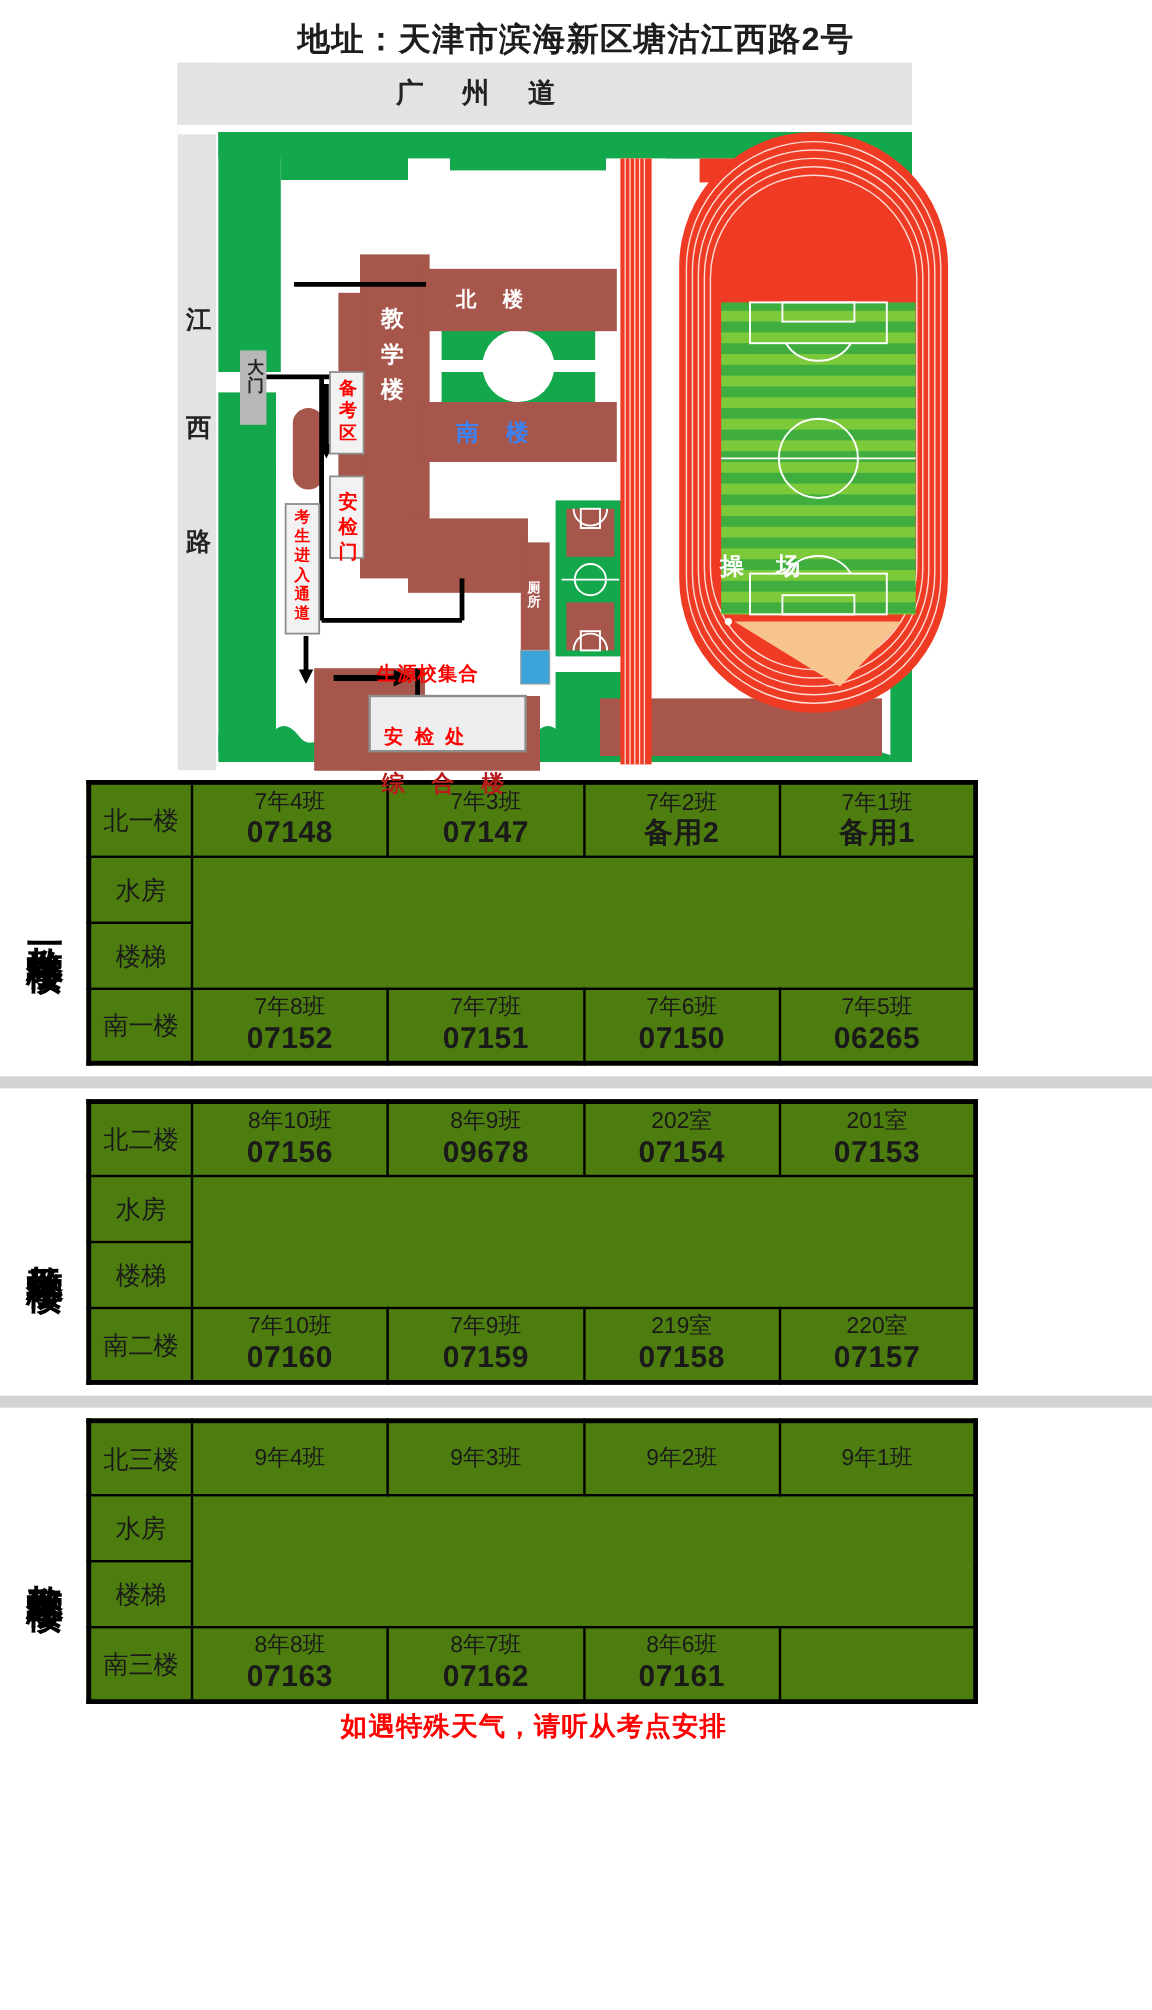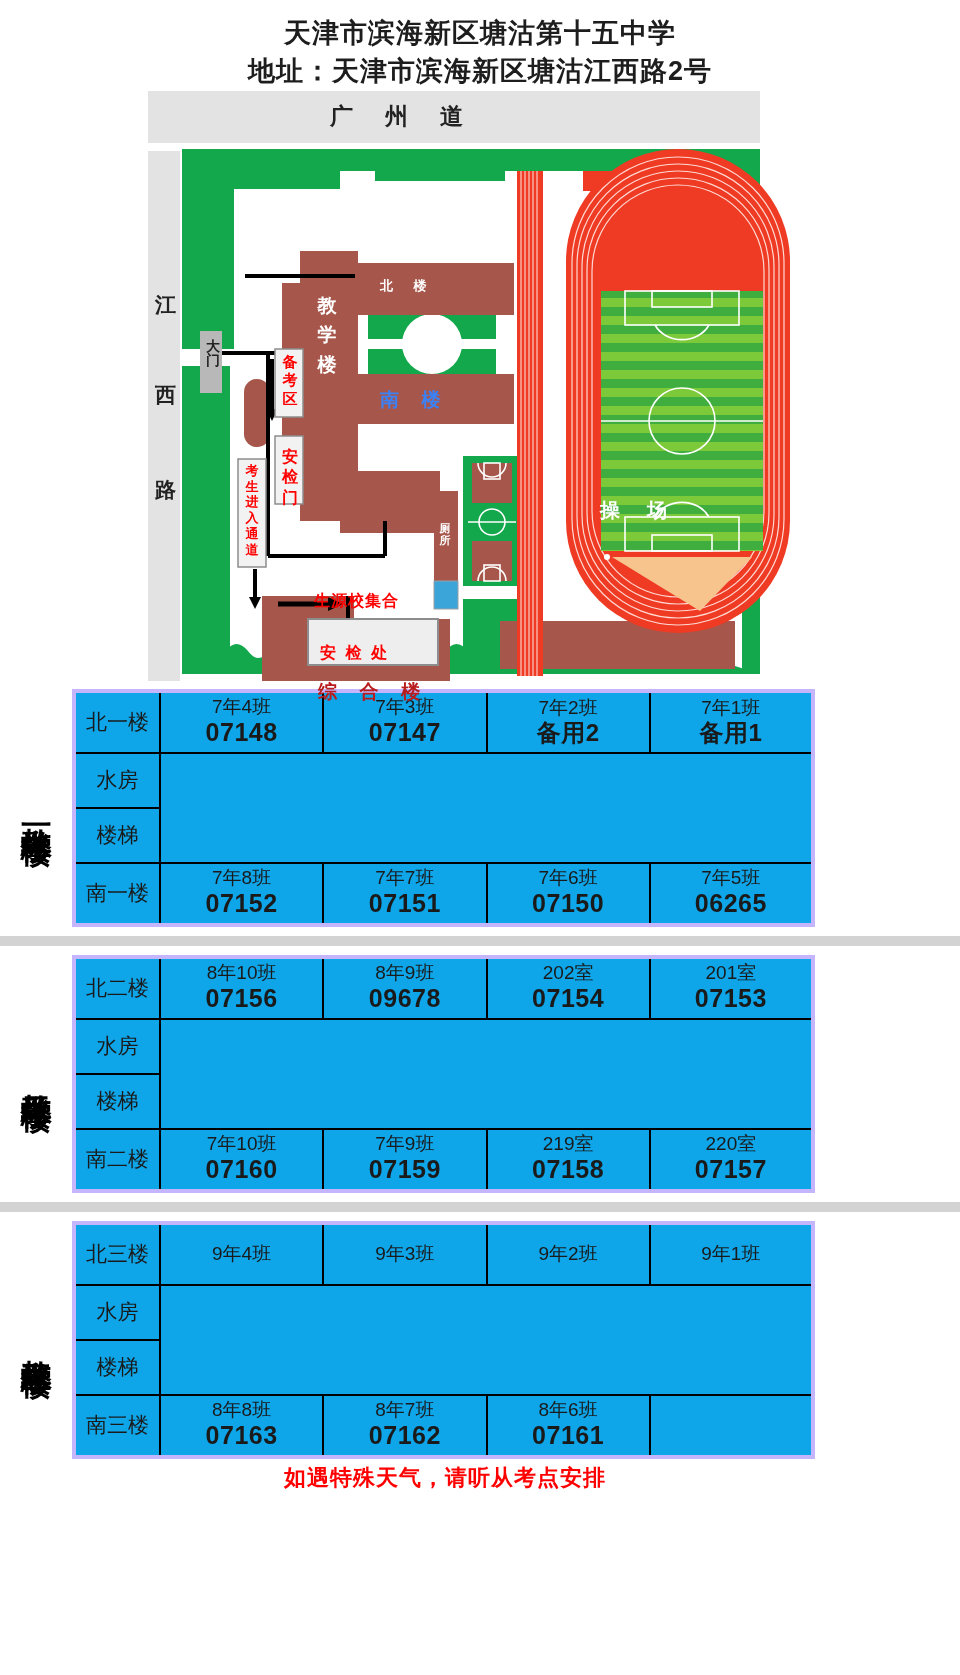--- a/index.html
+++ b/index.html
@@ -35,23 +35,23 @@
     display:flex; align-items:center; justify-content:center;
     font-size: 31px; font-weight: 700; line-height: 1.02;
     writing-mode: vertical-rl; text-orientation: upright;
     letter-spacing: 2px; color:#000;
     font-family: "DejaVu Sans", "Liberation Sans", sans-serif;
   }
   .floor-table-outer { flex: 1 1 auto; padding-right: 145px; }
   table.floor {
     width: 100%;
     border-collapse: collapse;
-    border: 4px solid #c4b5fd;
+    border: 4px solid #000000;
     table-layout: fixed;
-    background:#0ea5e9;
+    background:#4d7c0f;
   }
   table.floor td {
     border: 2px solid #000;
     text-align: center;
     vertical-align: middle;
     padding: 2px 0;
   }
   td.rowhead {
     width: 86px;
     font-size: 21px; font-weight: 400;
@@ -70,21 +70,20 @@
     padding-right: 70px;
   }
 
   
   .mt { font-family:"DejaVu Sans","Liberation Sans",sans-serif; }
 </style>
 </head>
 <body>
 
 <div class="title-block">
-  <div class="title-line">天津市滨海新区塘沽第十五中学</div>
   <div class="title-line">地址：天津市滨海新区塘沽江西路2号</div>
 </div>
 
 <div class="map-wrap">
   <svg class="map" viewBox="0 0 960 590" xmlns="http://www.w3.org/2000/svg">
     <defs>
       <pattern id="fieldStripes" width="10" height="18" patternUnits="userSpaceOnUse">
         <rect width="10" height="18" fill="#7cc93a"></rect>
         <rect width="10" height="9" fill="#3fae3f"></rect>
       </pattern>
@@ -232,21 +231,21 @@
   </svg>
 
   <div class="street-label mt" style="left:330px; top:10px; font-size:23px; letter-spacing:12px;">广 州 道</div>
 
   <div class="street-label mt" style="left:155px; top:200px; font-size:21px;">江</div>
   <div class="street-label mt" style="left:155px; top:290px; font-size:21px;">西</div>
   <div class="street-label mt" style="left:155px; top:385px; font-size:21px;">路</div>
 
   <div class="street-label mt" style="left:206px; top:248px; font-size:14px; line-height:1.05; width:16px;">大<br>门</div>
 
-  <div class="street-label mt" style="left:380px; top:186px; font-size:13px; color:#fff; letter-spacing:8px;">北 楼</div>
+  <div class="street-label mt" style="left:380px; top:186px; font-size:17px; color:#fff; letter-spacing:8px;">北 楼</div>
 
   <div class="street-label mt" style="left:380px; top:296px; font-size:19px; color:#3b82f6; letter-spacing:8px;">南 楼</div>
 
   <div class="street-label mt" style="left:316px; top:200px; font-size:19px; color:#fff; line-height:1.55; width:22px; text-align:center;">教<br>学<br>楼</div>
 
   <div class="street-label mt" style="left:281px; top:262px; font-size:15px; color:#ff0000; font-weight:700; line-height:1.25; width:18px; text-align:center;">备<br>考<br>区</div>
 
   <div class="street-label mt" style="left:281px; top:356px; font-size:16px; color:#ff0000; font-weight:700; line-height:1.3; width:18px; text-align:center;">安<br>检<br>门</div>
 
   <div class="street-label mt" style="left:244px; top:372px; font-size:13px; color:#ff0000; font-weight:700; line-height:1.22; width:16px; text-align:center;">考<br>生<br>进<br>入<br>通<br>道</div>

